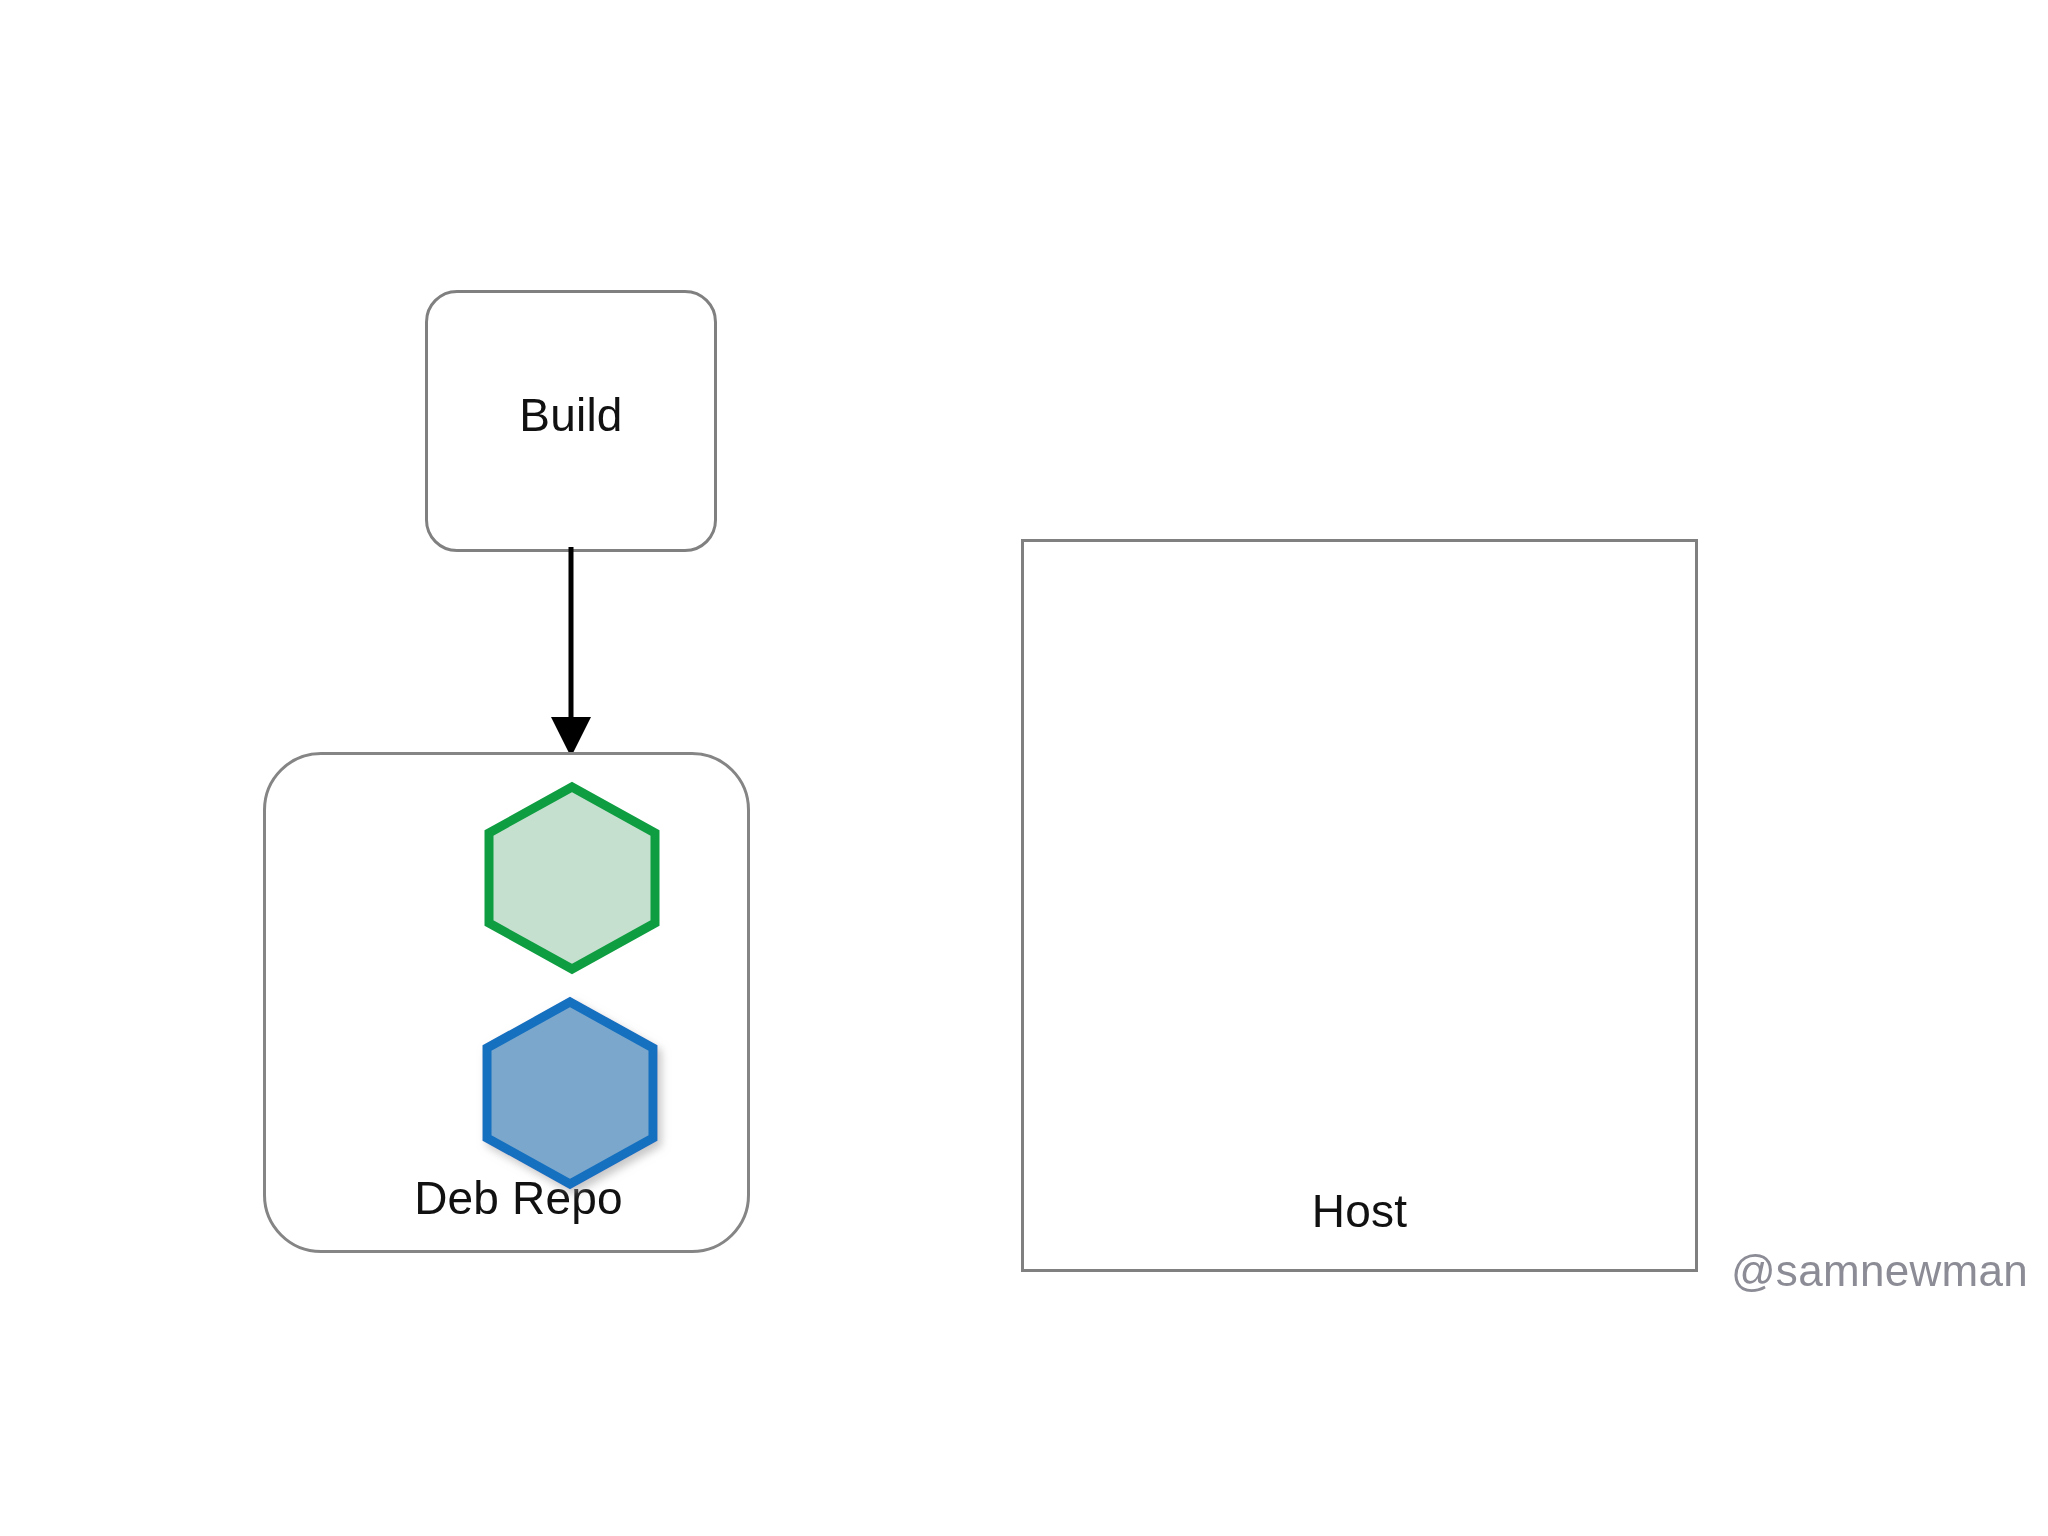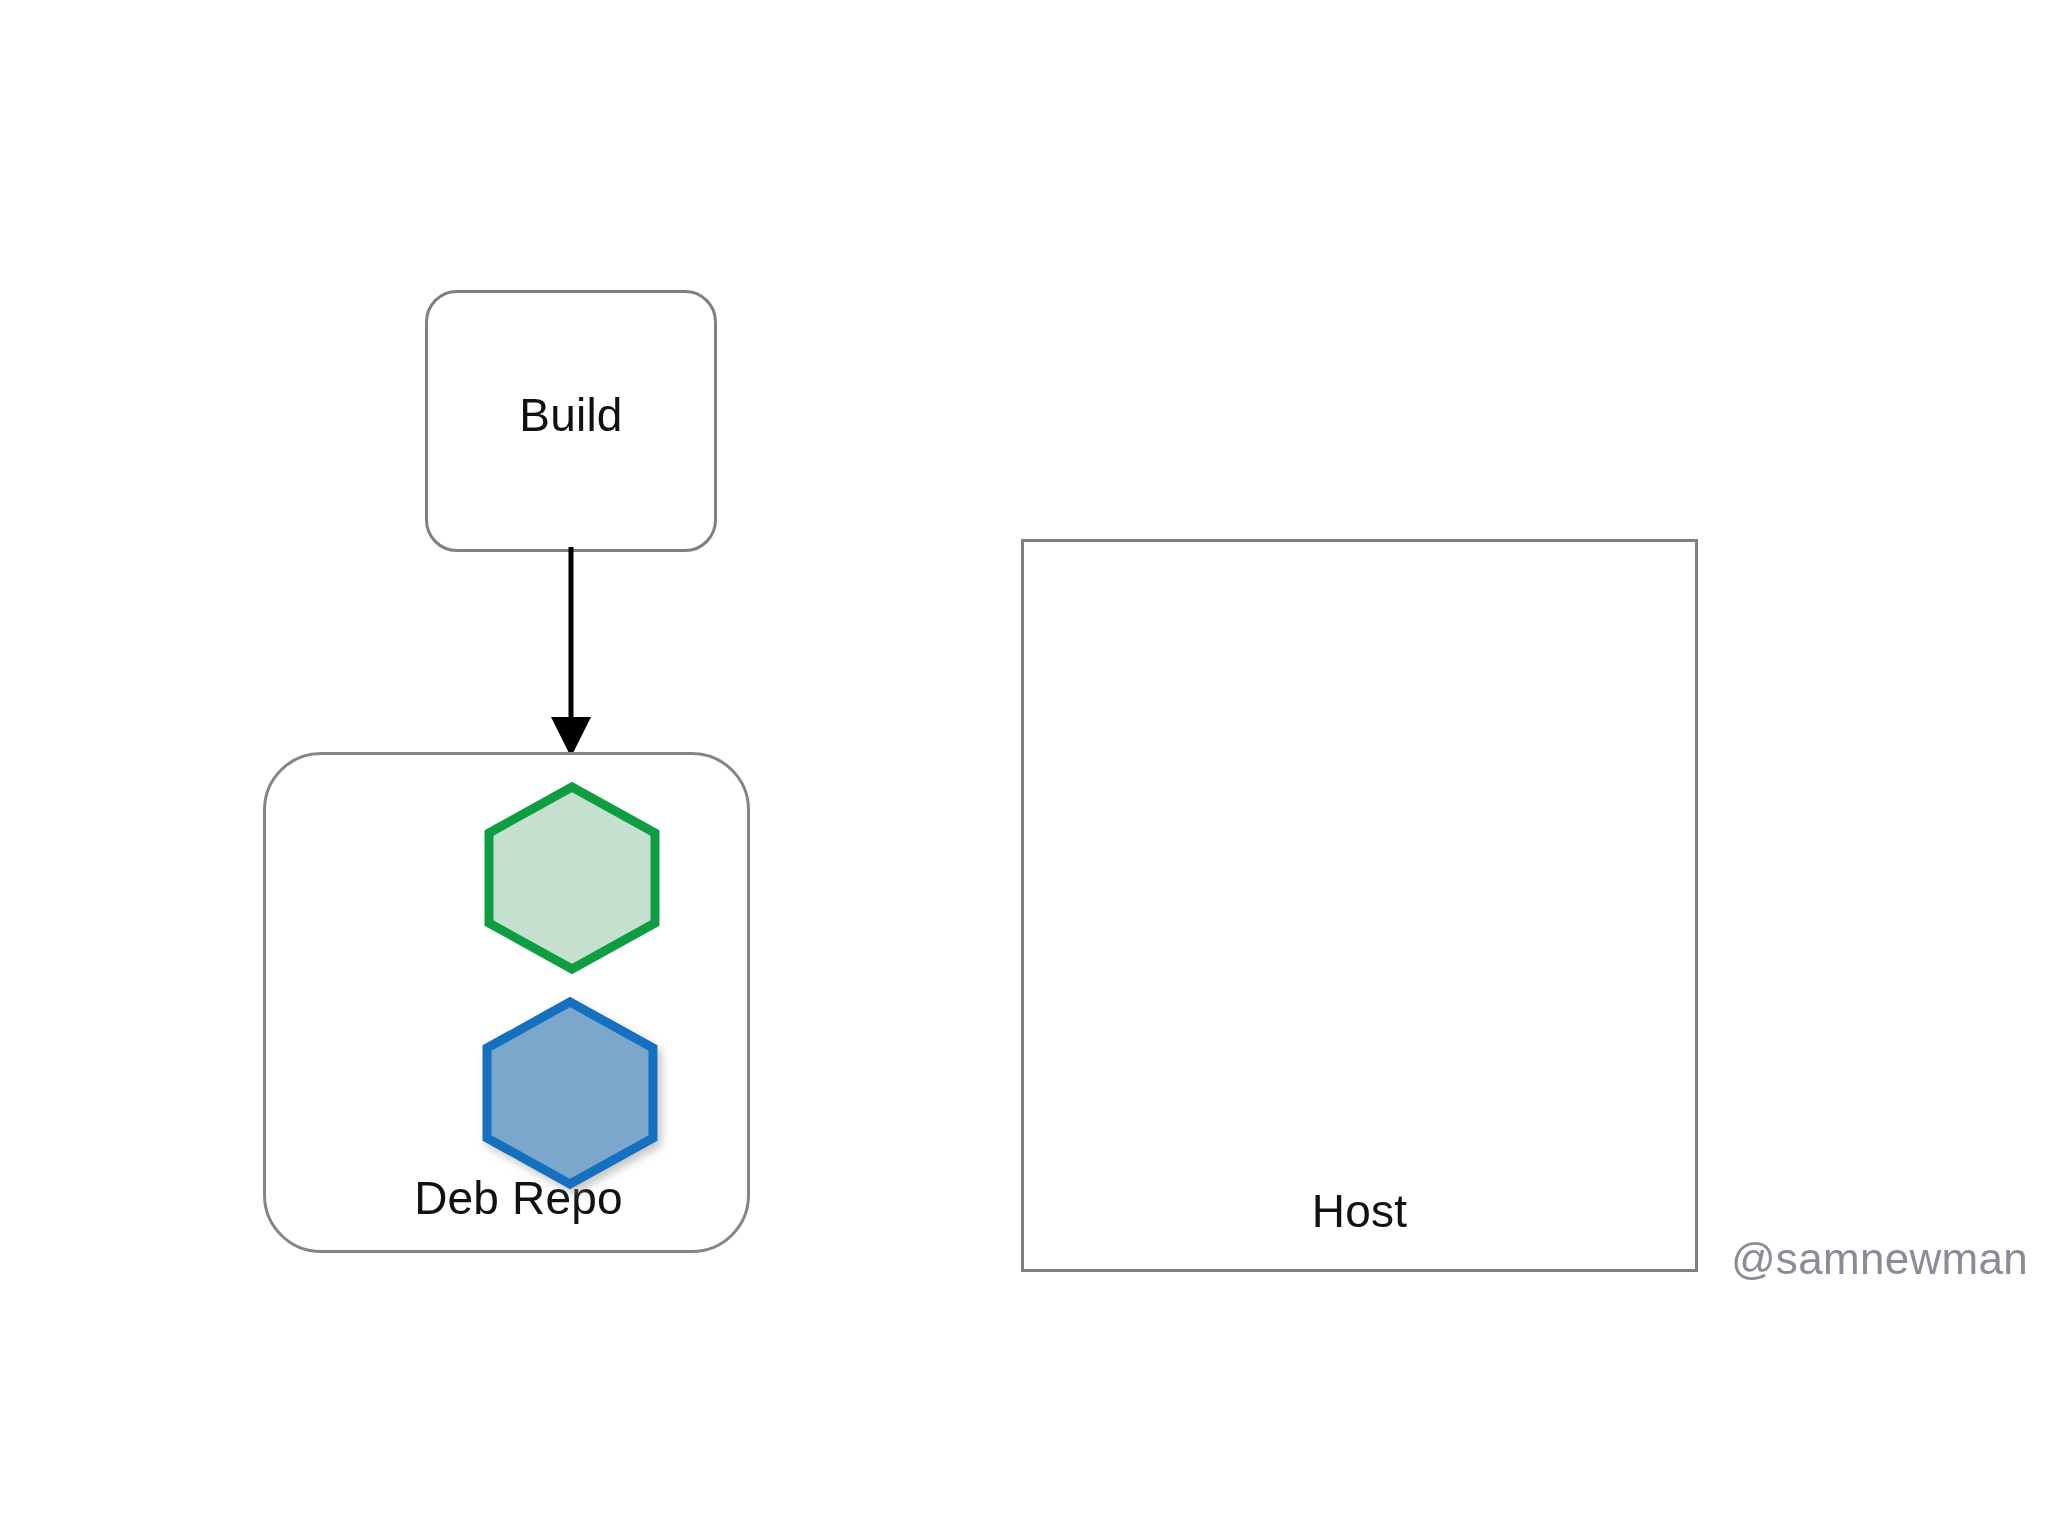--- a/index.html
+++ b/index.html
@@ -114,21 +114,21 @@
     left: 481px;
     top: 996px;
     width: 180px;
     height: 196px;
   }
 
   
   .watermark {
     position: absolute;
     right: 20px;
-    bottom: 24px;
+    bottom: 12px;
     font-size: 44px;
     color: #8c8c96;
     letter-spacing: 0.3px;
     white-space: nowrap;
   }
 </style>
 </head>
 <body>
 
 <div id="canvas">

